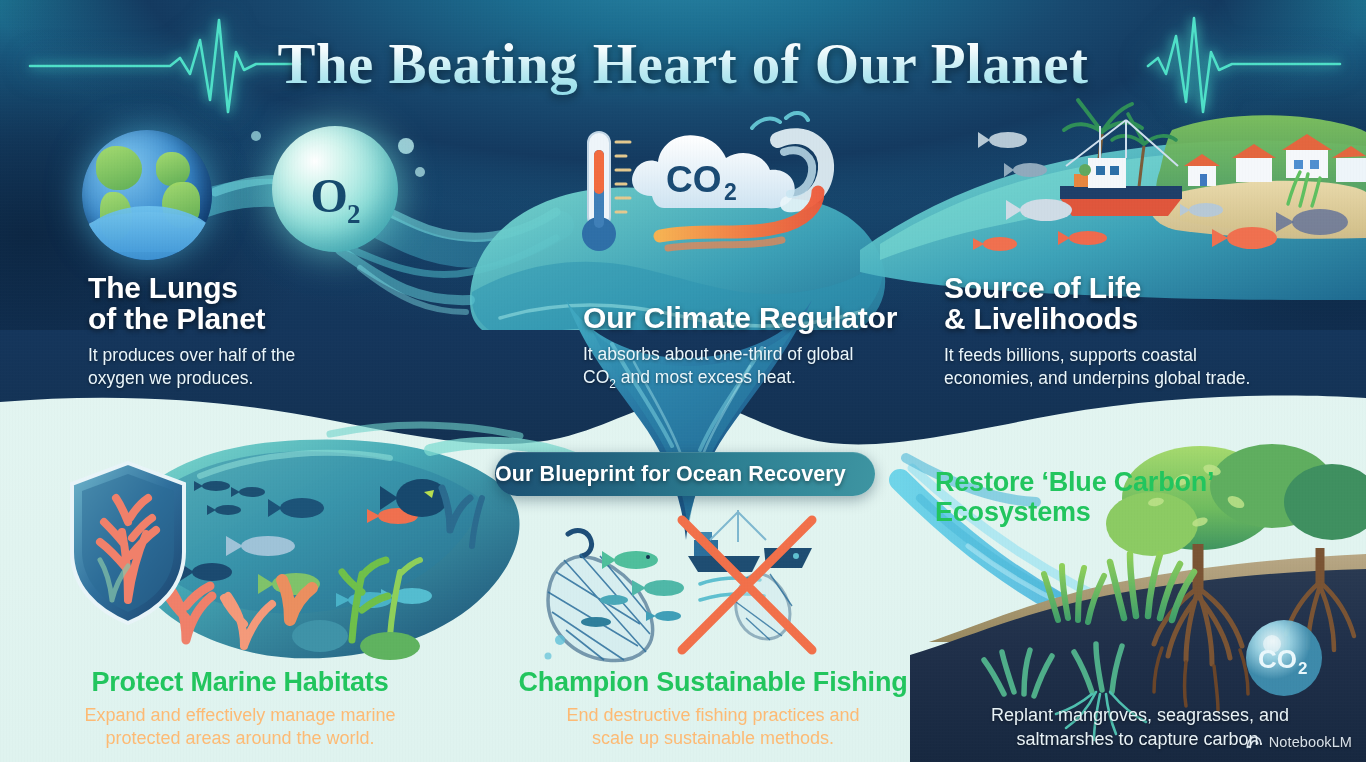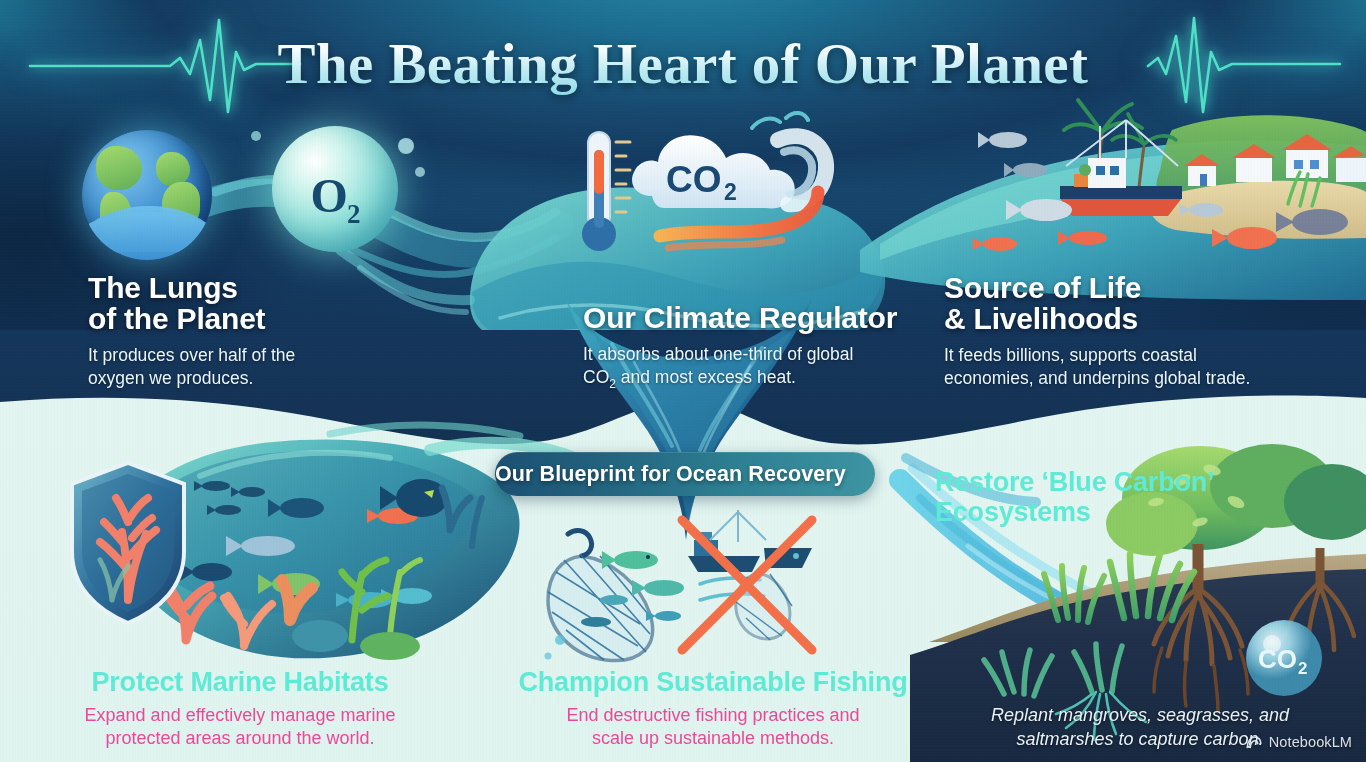--- a/index.html
+++ b/index.html
@@ -97,23 +97,23 @@
     font-size:30px; font-weight:700; line-height:1.04; color:#ffffff;
     text-shadow:0 2px 5px rgba(0,0,0,.5); letter-spacing:-.2px;
   }
   .cap p{
     margin-top:10px; font-size:17.5px; line-height:1.32; color:#eaf6fb; font-weight:400;
     text-shadow:0 1px 3px rgba(0,0,0,.45);
   }
   .cap p sub{ font-size:12px; }
 
   
-  .capd h3{ font-size:27px; font-weight:700; color:#5eead4; letter-spacing:-.2px; line-height:1.1;}
-  .capd p{ margin-top:6px; font-size:18px; line-height:1.32; color:#ec4899; }
-  .capd.light p{ color:#e8f2f6; text-shadow:0 1px 3px rgba(0,0,0,.5);font-style:italic;}
+  .capd h3{ font-size:27px; font-weight:700; color:#22c55e; letter-spacing:-.2px; line-height:1.1;}
+  .capd p{ margin-top:6px; font-size:18px; line-height:1.32; color:#fdba74; }
+  .capd.light p{ color:#e8f2f6; text-shadow:0 1px 3px rgba(0,0,0,.5);}
 
   
   .pill{
     position:absolute; left:495px; top:452px; width:380px; height:44px; border-radius:22px;
     background:linear-gradient(100deg,#1b4f72 0%, #23647f 30%, #2d7f92 62%, #3e95a2 100%);
     display:flex; align-items:center; justify-content:flex-start;
     box-shadow:0 4px 14px rgba(10,40,60,.35), inset 0 1px 0 rgba(255,255,255,.12);
   }
   .pill span{ color:#ffffff; font-size:21.5px; font-weight:700; letter-spacing:.1px;
     text-shadow:0 2px 4px rgba(0,0,0,.4);}

